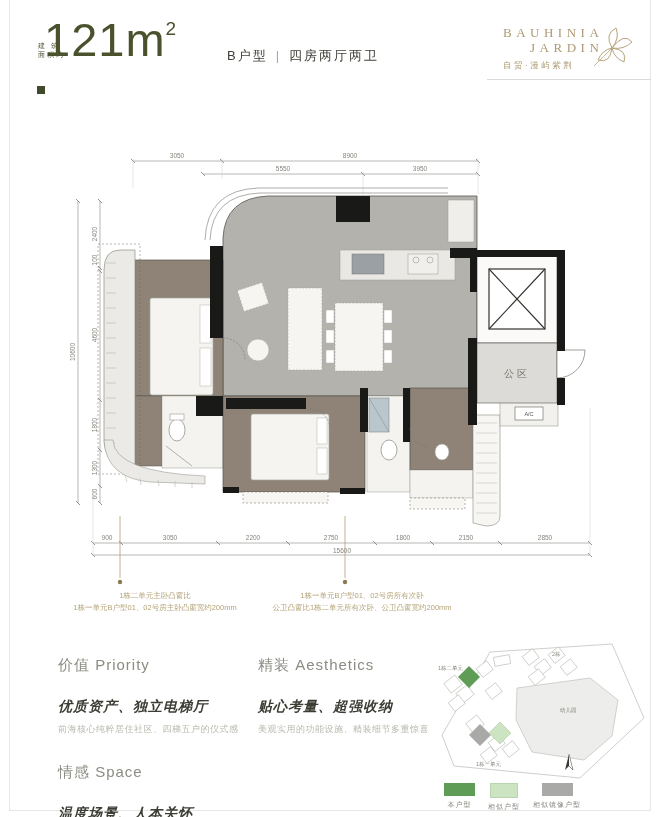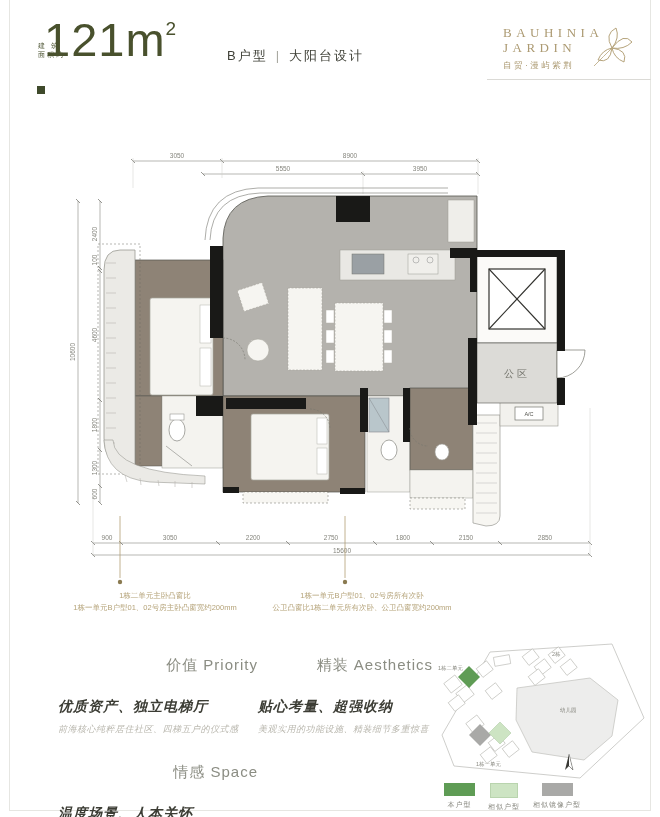--- a/index.html
+++ b/index.html
@@ -10,55 +10,55 @@
   
   .area-label{position:absolute;left:38px;top:41px;font-size:7px;line-height:9px;
               color:#4a5230;letter-spacing:2px;white-space:pre;}
   .area-value{position:absolute;left:44px;top:12px;font-size:47px;color:#49512d;
               font-weight:400;letter-spacing:1px;}
   .area-value sup{font-size:19px;position:relative;top:-4px;}
   .unit-type{position:absolute;left:227px;top:47px;font-size:13px;color:#3f4037;letter-spacing:2px;}
   .unit-type .sep{color:#a8a8a0;margin:0 8px;font-weight:300;}
   .brand{position:absolute;left:503px;top:25px;color:#ac9a72;}
   .brand .bn{font-family:"Liberation Serif","DejaVu Serif",serif;font-size:13px;
-             letter-spacing:4.5px;line-height:15px;}
+             letter-spacing:4.5px;line-height:15px;text-align:right;}
   .brand .bs{font-size:8.5px;letter-spacing:2.5px;margin-top:5px;}
   .flower{position:absolute;left:586px;top:20px;}
   .brand-rule{position:absolute;left:487px;top:79px;width:164px;border-top:1px solid #dbdad6;}
   .note-square{position:absolute;left:37px;top:86px;width:8px;height:8px;background:#3f4a2b;}
   .note{position:absolute;left:55px;top:84px;font-size:11px;color:#4b4c43;letter-spacing:1px;}
   
   .plan{position:absolute;left:0;top:138px;}
   
   .features{position:absolute;left:58px;top:656px;width:375px;display:grid;
             grid-template-columns:200px 175px;row-gap:27px;}
-  .feat h3{margin:0;font-size:15px;font-weight:400;color:#8b8d83;letter-spacing:1px;text-align:right;}
+  .feat h3{margin:0;font-size:15px;font-weight:400;color:#8b8d83;letter-spacing:1px;}
   .feat .bold{margin-top:23px;font-size:14px;font-weight:bold;color:#3c3d35;letter-spacing:1px;font-style:italic;}
-  .feat .desc{margin-top:7px;font-size:9px;color:#bab8af;letter-spacing:0.5px;font-style:italic;}
+  .feat .desc{margin-top:7px;font-size:9px;color:#bab8af;letter-spacing:0.5px;}
   
   .siteplan{position:absolute;left:432px;top:640px;}
   .legend{position:absolute;left:444px;top:783px;display:flex;}
   .legend .item{text-align:center;margin-right:13px;}
   .legend .sw{height:13px;margin:0 auto;}
   .sw1{width:31px;background:#5f9c55;}
   .sw2{width:26px;background:#cde4c3;border:1px solid #b9d4ae;}
   .sw3{width:31px;background:#a9a9a7;}
   .legend .lb{margin-top:4px;font-size:7px;color:#8a8a82;letter-spacing:1px;white-space:nowrap;}
   text{font-family:"Liberation Sans","DejaVu Sans",sans-serif;}
 </style>
 </head>
 <body>
 
 <div class="page">
   <div class="frame"></div>
 
   <div class="area-label"><span>建 筑</span><br><span>面积约</span></div>
   <div class="area-value"><span>121m</span><sup>2</sup></div>
   <div class="unit-type">
-    <span>B户型</span><span class="sep">|</span><span>大阳台设计</span>
+    <span>B户型</span><span class="sep">|</span><span>四房两厅两卫</span>
   </div>
   <div class="brand">
     <div class="bn">BAUHINIA</div>
     <div class="bn">JARDIN</div>
     <div class="bs">自贸·漫屿紫荆</div>
   </div>
   <svg class="flower" width="52" height="52" viewBox="0 0 52 52">
     <g fill="none" stroke="#b6a47c" stroke-width="1">
       <path d="M26,28 Q18,14 30,8 Q34,18 26,28"></path>
       <path d="M26,28 Q38,12 46,22 Q38,30 26,28"></path>

